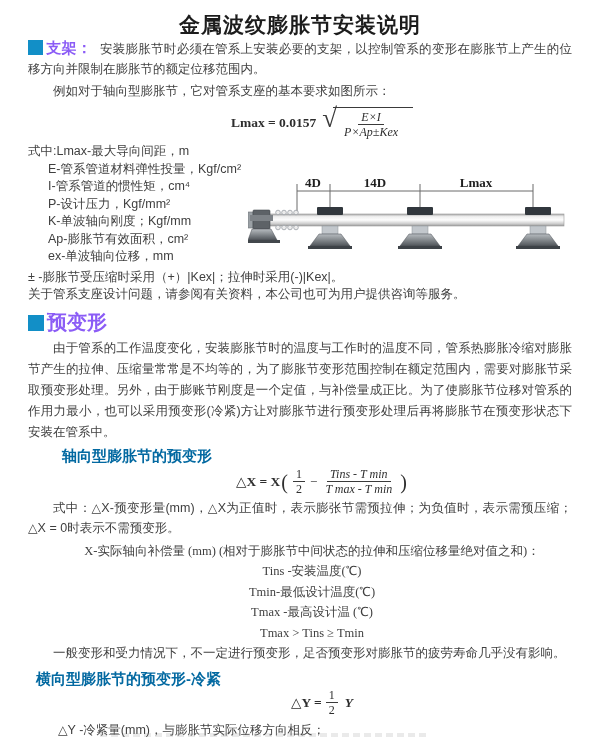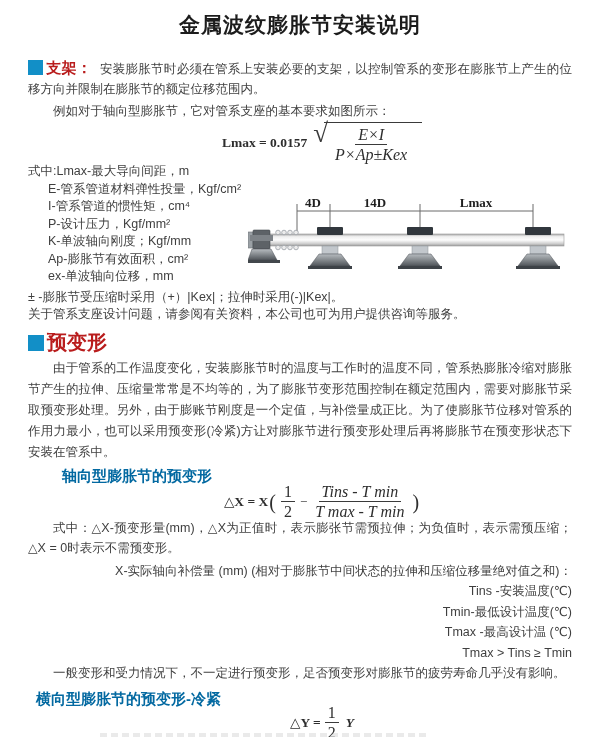--- a/index.html
+++ b/index.html
@@ -1,39 +1,39 @@
 <!DOCTYPE html>
 <html><head>
 <meta charset="utf-8">
 <style>
   html,body{margin:0;padding:0;background:#ffffff;}
   body{width:600px;height:737px;overflow:hidden;font-family:"Liberation Sans","DejaVu Sans",sans-serif;color:#3f3f3f;}
   .page{padding:12px 28px 0 28px;box-sizing:border-box;width:600px;height:737px;position:relative;background:#fff;}
 
-  h1.title{font-size:21px;line-height:26px;margin:0 0 20px 0;text-align:center;color:#1c1c1c;font-weight:bold;letter-spacing:1px;}
+  h1.title{font-size:21px;line-height:26px;margin:0 0 0 0;text-align:center;color:#1c1c1c;font-weight:bold;letter-spacing:1px;}
 
   p{margin:0;font-size:12.5px;line-height:20px;text-align:justify;}
 
   .sq{display:inline-block;width:15px;height:15px;background:#128fc7;vertical-align:-2px;margin-right:3px;}
   .sq.big{width:16px;height:16px;}
-  .sec-title{color:#b91c1c;font-size:15px;font-weight:bold;margin-right:8px;}
+  .sec-title{color:#8b5cf6;font-size:15px;font-weight:bold;margin-right:8px;}
   .sec-title.big{font-size:20px;}
 
   .example{margin-top:2px;text-indent:2em;}
 
   
   .formula{display:flex;align-items:center;justify-content:center;font-family:"Liberation Serif","DejaVu Serif",serif;color:#2e2e2e;}
   .f1{height:32px;margin:6px 0 4px 0;}
   .f2{height:30px;margin:2px 0 0 0;}
   .f3{height:26px;margin:2px 0 0 0;}
   .bold-serif{font-weight:bold;font-size:13.5px;margin-left:44px;}
   .rad{display:inline-flex;align-items:flex-start;margin-left:6px;}
   .rsign{font-size:27px;line-height:22px;font-weight:400;color:#3a3a3a;}
   .rbody{border-top:1.5px solid #3a3a3a;margin-left:-4px;padding:2px 8px 0 4px;}
-  .frac{display:inline-flex;flex-direction:column;align-items:center;font-size:16px;line-height:1.2;margin:0 4px;vertical-align:middle;}
+  .frac{display:inline-flex;flex-direction:column;align-items:center;font-size:12px;line-height:1.2;margin:0 4px;vertical-align:middle;}
   .frac .num{border-bottom:1px solid #3a3a3a;padding:0 3px;}
   .frac .den{padding:0 3px;}
   .ital{font-style:italic;}
   .paren{font-size:20px;line-height:20px;font-weight:400;margin:0 1px;}
   .op{font-size:13px;margin:0 1px;}
   .ybold{font-weight:bold;font-style:italic;font-size:13.5px;margin-left:3px;}
 
   
   .defs-wrap{position:relative;}
   .defs-wrap p{line-height:17.5px;text-align:left;}
@@ -43,21 +43,21 @@
   .diagram{position:absolute;left:220px;top:29px;}
   .diagram text{font-family:"Liberation Serif","DejaVu Serif",serif;font-weight:bold;font-size:13px;fill:#1f1f1f;}
 
   .sec2-head{margin-top:8px;line-height:20px;text-align:left;}
   .predeform-body{margin-top:3px;line-height:21px;text-indent:2em;}
 
   .subhead{color:#0369a1;font-size:15px;font-weight:bold;line-height:19px;margin:3px 0 0 34px;text-align:left;}
   .subhead.lat{margin:5px 0 0 8px;}
 
   .explain{margin-top:1px;line-height:20.5px;text-indent:2em;}
-  .items p{line-height:20.5px;margin-left:24px;text-align:right;}
+  .items p{line-height:20.5px;margin-left:24px;text-align:center;font-family:Liberation Serif, serif;}
   .items{margin-top:2px;}
   .gen-note{line-height:20.5px;text-indent:2em;}
   .lat-note{margin:4px 0 0 30px;line-height:20px;text-align:left;}
 
   .cut-sliver{position:absolute;left:100px;bottom:0;width:330px;height:4px;overflow:hidden;opacity:.18;
     background:repeating-linear-gradient(90deg,#8a8a8a 0 7px,transparent 7px 11px);}
 </style>
 </head>
 <body>
 

